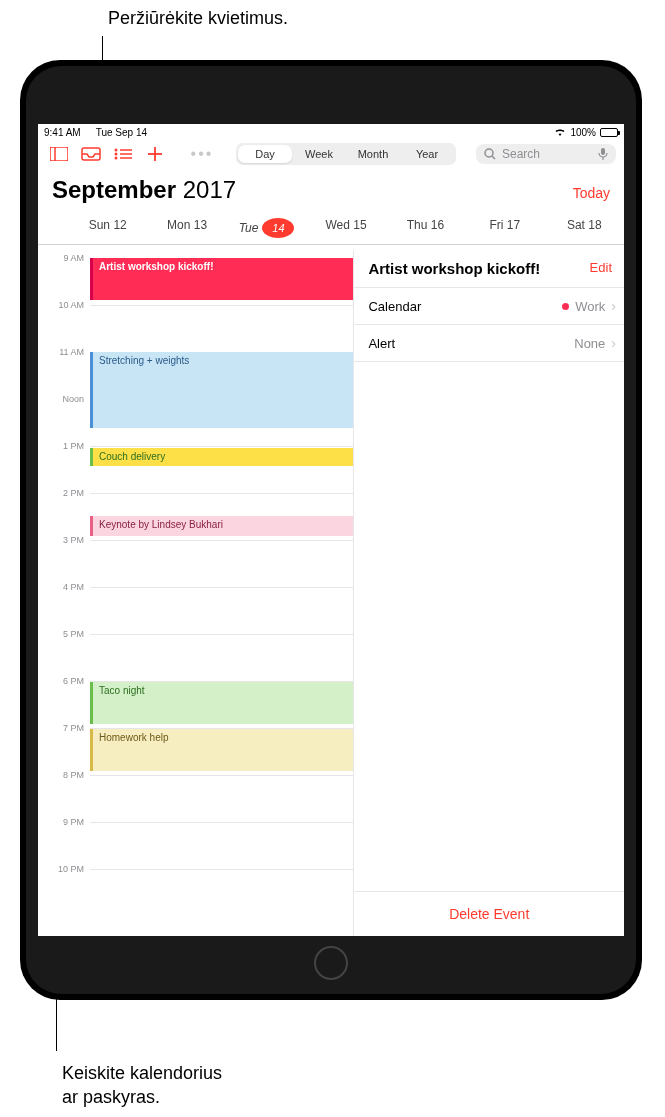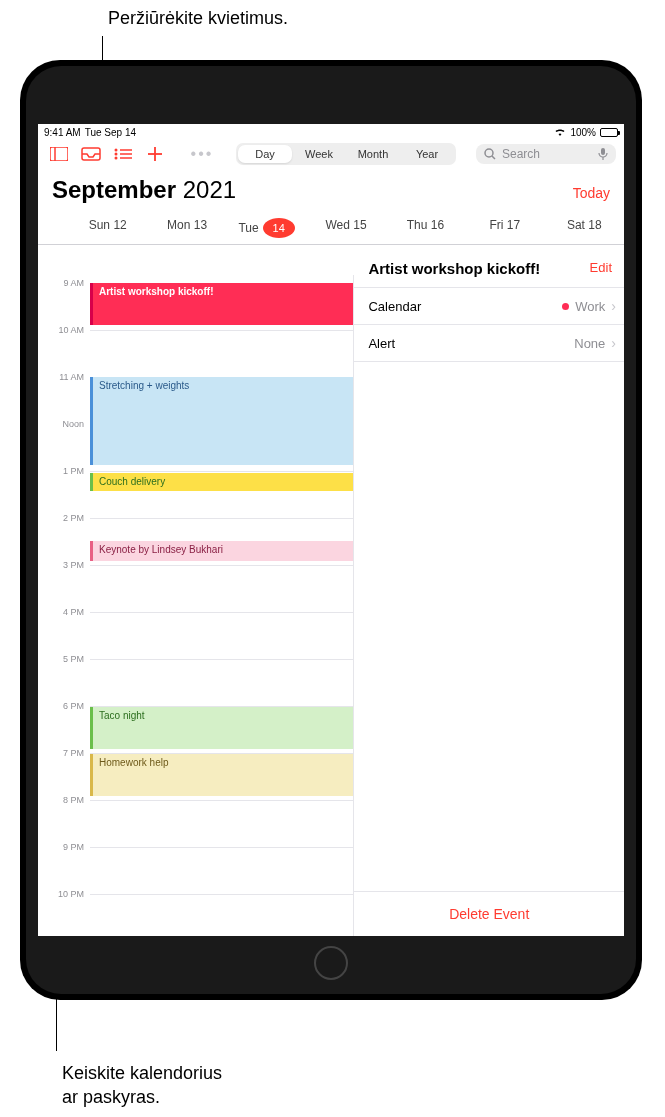--- a/index.html
+++ b/index.html
@@ -65,21 +65,21 @@
   overflow: hidden;
 }
 .status-bar {
   display: flex;
   justify-content: space-between;
   align-items: center;
   font-size: 10px;
   padding: 2px 6px;
   height: 16px;
 }
-.status-left { display:flex; gap:4px; align-items:center;justify-content:space-between; }
+.status-left { display:flex; gap:15px; align-items:center;justify-content:space-between; }
 .status-right { display:flex; gap:4px; align-items:center; }
 .wifi-icon { width:12px; height:8px; }
 .battery-icon { width:18px; height:9px; border:1px solid #000; border-radius:2px; position:relative; }
 .battery-icon::after { content:''; position:absolute; right:-3px; top:2px; width:2px; height:4px; background:#000; border-radius:0 1px 1px 0;}
 .battery-fill { background:#000; width:100%; height:100%; border-radius:1px; }
 
 .topbar {
   display:flex;
   align-items:center;
   gap:6px;
@@ -132,21 +132,21 @@
 .month-header h1 strong { font-weight:700; }
 .today-btn { color:#ff3b30; font-size:14px; }
 
 .week-row {
   display:flex;
   border-bottom:1px solid #d1d1d6;
   padding:6px 0 6px 30px;
 }
 .day-col { flex:1; text-align:center; font-size:12px; color:#444; }
 .day-num { font-weight:400; }
-.day-active { display:inline-flex; align-items:center; justify-content:center; gap:4px; }
+.day-active { display:inline-flex; align-items:center; justify-content:center; gap:4px;font-style:italic; }
 .day-active .badge {
   background:#ff3b30; color:#fff; border-radius:50%;
   width:32px; height:20px; display:inline-flex; align-items:center; justify-content:center;
   font-size:11px;
 }
 
 .body-split {
   display:flex;
   position:absolute;
   top:126px; bottom:0; left:0; right:0;
@@ -157,21 +157,20 @@
 }
 .timeline-rows {
   flex:1;
   position:relative;
 }
 .left-panel {
   flex:1;
   display:flex;
   overflow:hidden;
   border-right:1px solid #e5e5ea;
-  margin-top:25px;
 }
 .hour-line {
   position:absolute; left:0; right:0;
   border-top:1px solid #e5e5ea;
   font-size:9px;
   color:#8e8e93;
 }
 .hour-label {
   position:absolute; left:-48px; top:-6px;
   width:42px; text-align:right;
@@ -303,21 +302,21 @@
             <svg width="10" height="14" viewBox="0 0 10 14">
                 <rect x="3" y="1" width="4" height="7" rx="2" fill="#8e8e93"></rect>
                 <path d="M1 6a4 4 0 008 0" fill="none" stroke="#8e8e93" stroke-width="1.2"></path>
                 <line x1="5" y1="10" x2="5" y2="13" stroke="#8e8e93" stroke-width="1.2"></line>
               </svg>
           </span>
         </div>
       </div>
 
       <div class="month-header">
-        <h1><strong>September</strong> <span>2021</span></h1>
+        <h1><strong>September</strong> <span>2017</span></h1>
         <div class="today-btn">Today</div>
       </div>
 
       <div class="week-row">
         <div class="day-col"><span>Sun</span> <span class="day-num">12</span></div>
         <div class="day-col"><span>Mon</span> <span class="day-num">13</span></div>
         <div class="day-col"><span class="day-active">
               <span>Tue</span> 
               <span class="badge">14</span>
             </span></div>
@@ -367,21 +366,21 @@
               <div class="hour-line" style="top: 525px;">
                 <div class="hour-label">8 PM</div>
               </div>
               <div class="hour-line" style="top: 572px;">
                 <div class="hour-label">9 PM</div>
               </div>
               <div class="hour-line" style="top: 619px;">
                 <div class="hour-label">10 PM</div>
               </div>
               <div class="event ev-pink" style="top: 8px; height: 42px;">Artist workshop kickoff!</div>
-              <div class="event ev-blue" style="top: 102px; height: 88px;">Stretching + weights</div>
+              <div class="event ev-blue" style="top: 102px; height: 76px;">Stretching + weights</div>
               <div class="event ev-green" style="top: 198px; height: 18px;">Couch delivery</div>
               <div class="event ev-rose" style="top: 266px; height: 20px;">Keynote by Lindsey Bukhari</div>
               <div class="event ev-yel" style="top: 479px; height: 42px;">Homework help</div>
               <div class="event ev-green2" style="top: 432px; height: 42px;">Taco night</div>
             </div>
         </div>
 
         <div class="right-panel">
           <div class="detail-header">
             <div class="detail-title-row">

